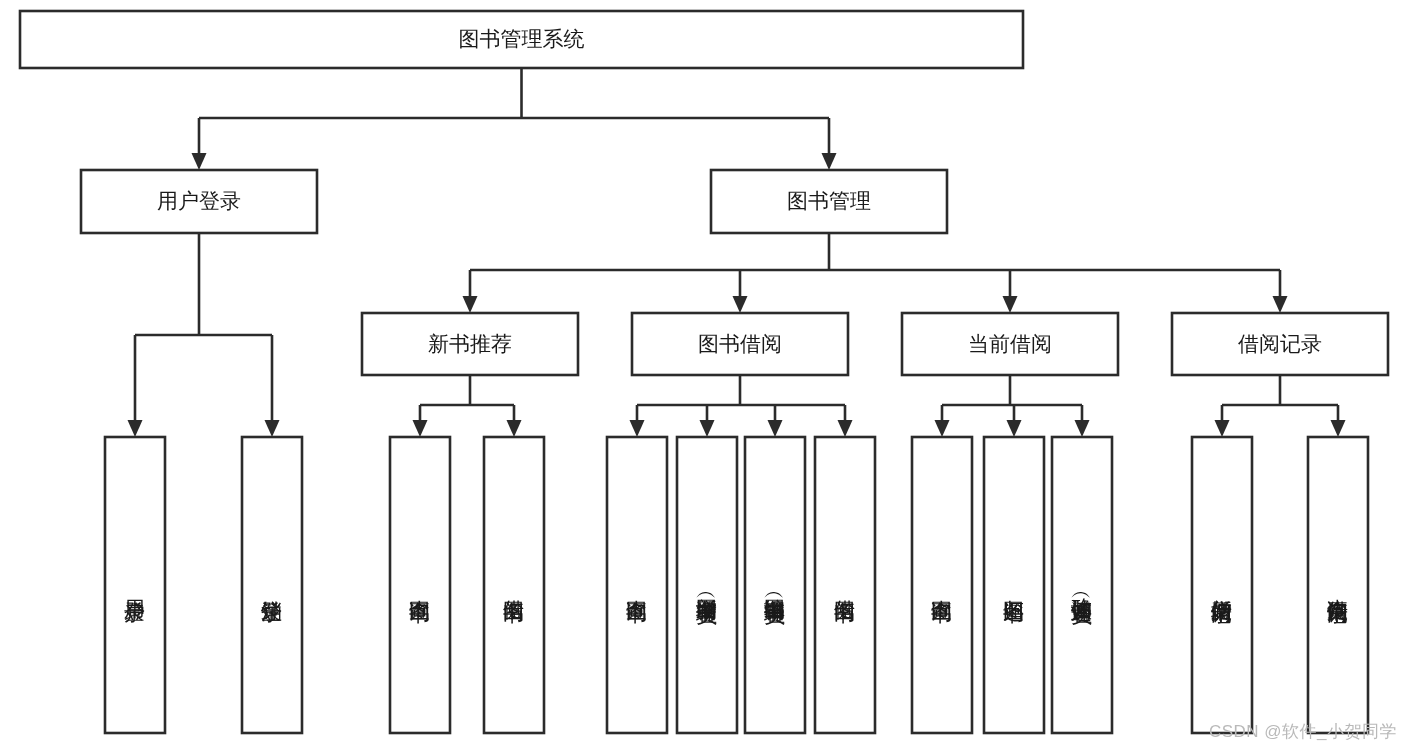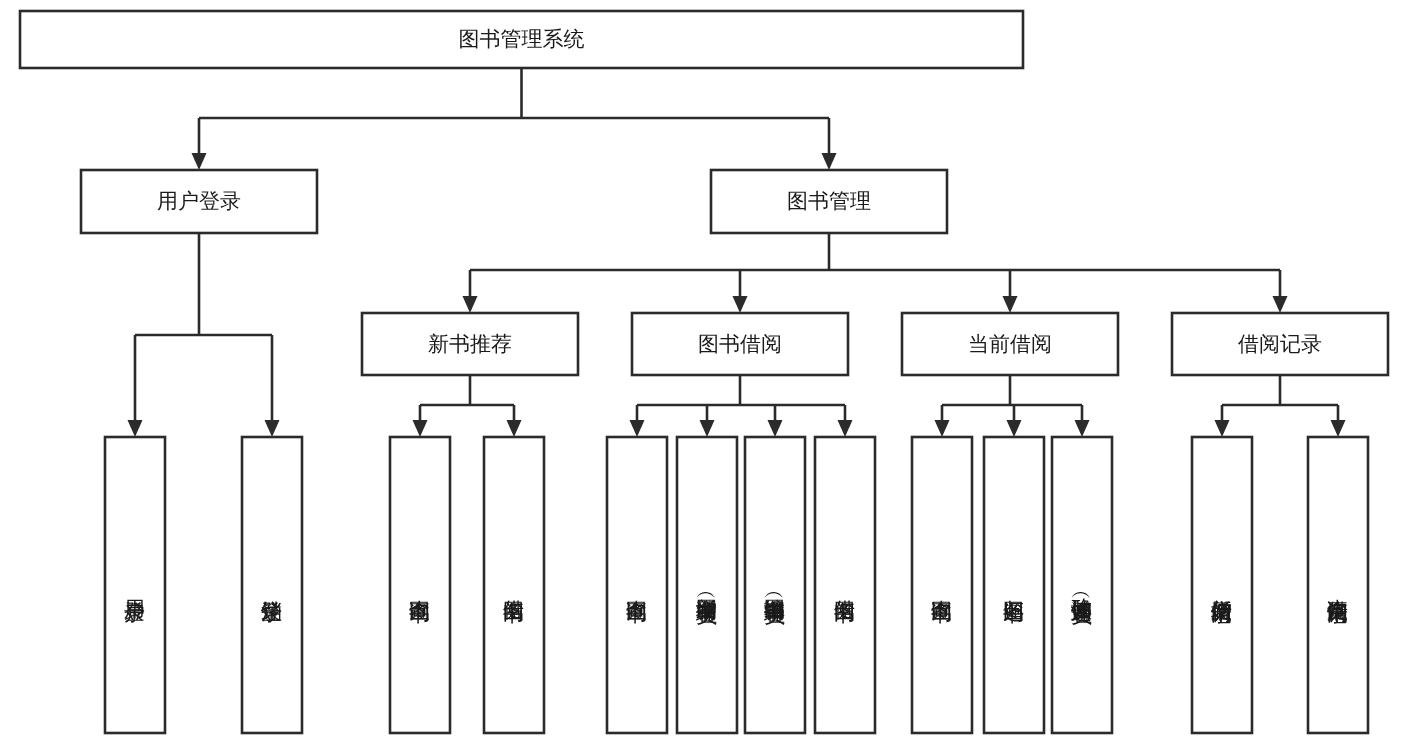--- a/index.html
+++ b/index.html
@@ -206,14 +206,15 @@
         <span class="node-label-v">确认归还（管理员）</span>
       </div>
       <div class="leaf-label-wrap" style="left: 1192px; top: 437px; width: 60px; height: 296px;">
         <span class="node-label-v">新增借阅记录</span>
       </div>
       <div class="leaf-label-wrap" style="left: 1308px; top: 437px; width: 60px; height: 296px;">
         <span class="node-label-v">查询借阅记录</span>
       </div>
     </div>
 
+  <div class="watermark">CSDN @软件_小贺同学</div>
 
 </div>
 
 </body></html>

